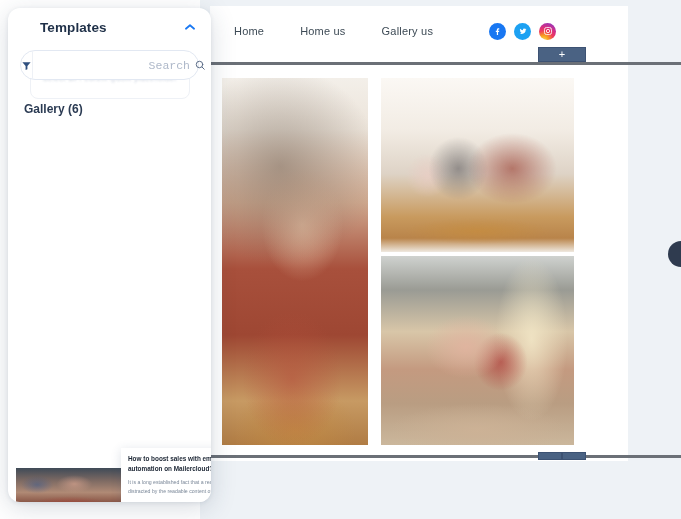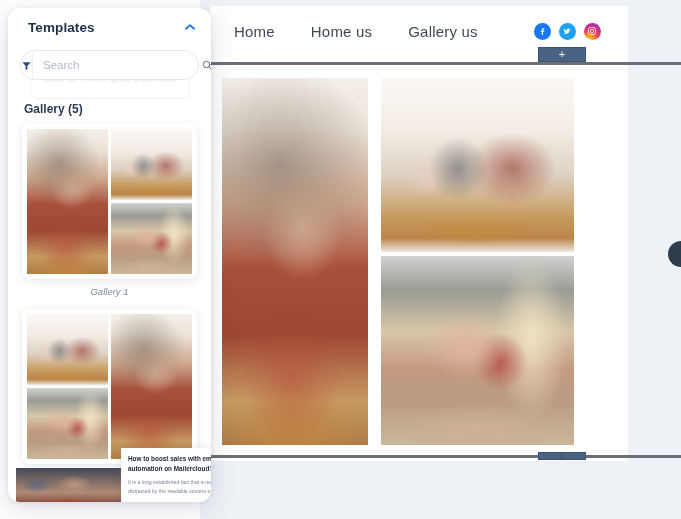--- a/index.html
+++ b/index.html
@@ -21,21 +21,21 @@
     background: #ffffff;
   }
 
   
   .site-nav {
     position: absolute; left: 0; top: 0; width: 418px; height: 50px;
     background: #ffffff; display: flex; align-items: center;
   }
   .nav-links { display: flex; align-items: center; gap: 36px; margin-left: 24px; }
   .nav-link {
-    font-size: 15px; color: #3d4a55; letter-spacing: .2px; cursor: pointer;
+    font-size: 11px; color: #3d4a55; letter-spacing: .2px; cursor: pointer;
     white-space: nowrap;
   }
   .social-group { display: flex; align-items: center; gap: 8px; margin-left: 56px; }
   .social-icon {
     width: 17px; height: 17px; border-radius: 50%;
     display: flex; align-items: center; justify-content: center;
     cursor: pointer; flex: 0 0 auto;
   }
   .ic-fb { background: #1877f2; }
   .ic-tw { background: #1da1f2; }
@@ -105,39 +105,39 @@
   .templates-panel {
     position: absolute; left: 8px; top: 8px; width: 203px; height: 494px;
     background: #ffffff;
     border-radius: 12px;
     box-shadow: 0 6px 26px rgba(40,60,90,.18), 0 1px 4px rgba(40,60,90,.10);
     overflow: hidden;
     z-index: 20;
   }
   .panel-header {
     height: 38px; display: flex; align-items: center; justify-content: space-between;
-    padding: 0 14px 0 20px;
+    padding: 0 14px 0 32px;
   }
   .panel-title { font-size: 13.5px; font-weight: 600; color: #1f3048; letter-spacing: .1px; }
   .chevron-up { width: 14px; height: 14px; cursor: pointer; display:block; }
 
   .search-row {
     margin: 4px 12px 0 12px; height: 30px;
     border: 1px solid #e2e8f2; border-radius: 16px;
     display: flex; align-items: center; background: #ffffff;
     position: relative; z-index: 3;
   }
   .filter-btn {
     width: 34px; height: 28px; display: flex; align-items: center; justify-content: center;
     border-right: 1px solid #eef1f6; cursor: pointer;
   }
   .search-input {
     flex: 1; border: 0; outline: none; background: transparent;
-    font-family: Liberation Sans, sans-serif; font-size: 11.5px;
-    color: #42506a; padding: 0 4px 0 10px;
+    font-family: Liberation Mono, monospace; font-size: 11.5px;
+    color: #42506a; padding: 0 4px 0 10px; text-align: right;
   }
   .search-input::placeholder { color: #aeb8c9; }
   .search-go { width: 30px; display:flex; align-items:center; justify-content:center; cursor:pointer; }
 
   
   .ghost-dropdown {
     position: absolute; left: 22px; top: 63px; width: 160px; height: 28px;
     border: 1px solid #eef1f6; border-radius: 8px; background: #ffffff;
     z-index: 1; display: flex; align-items: flex-start; justify-content: center;
     padding-top: 3px; overflow: hidden;
@@ -269,50 +269,22 @@
       </span>
       <input class="search-input" type="text" placeholder="Search" style="">
       <span class="search-go">
         <svg width="12" height="12" viewBox="0 0 24 24" fill="none" stroke="#5a6b86" stroke-width="2" stroke-linecap="round">
             <circle cx="11" cy="11" r="6.5"></circle>
             <line x1="16" y1="16" x2="20.5" y2="20.5"></line>
           </svg>
       </span>
     </div>
 
-    <div class="section-label">Gallery (5)</div>
-
-    <div class="thumb-list">
-
-      <div class="thumb-card">
-        <div class="thumb-grid">
-          <div class="thumb-col-a">
-            <div class="photo ph-couple" style="height:100%;"></div>
-          </div>
-          <div class="thumb-col-b">
-            <div class="photo ph-family-kitchen"></div>
-            <div class="photo ph-tent"></div>
-          </div>
-        </div>
-      </div>
-      <div class="thumb-caption">Gallery 1</div>
-
-      <div class="thumb-card">
-        <div class="thumb-grid">
-          <div class="thumb-col-b">
-            <div class="photo ph-family-kitchen"></div>
-            <div class="photo ph-tent"></div>
-          </div>
-          <div class="thumb-col-a">
-            <div class="photo ph-couple" style="height:100%;"></div>
-          </div>
-        </div>
-      </div>
-
-    </div>
+    <div class="section-label">Gallery (6)</div>
+
 
     <div class="article-photo"></div>
     <div class="article-card">
       <div class="article-title">How to boost sales with email automation on Mailercloud?</div>
       <div class="article-body">It is a long established fact that a reader will be distracted by the readable content of</div>
     </div>
 
   </div>
 
   <div class="edge-toggle"></div>

